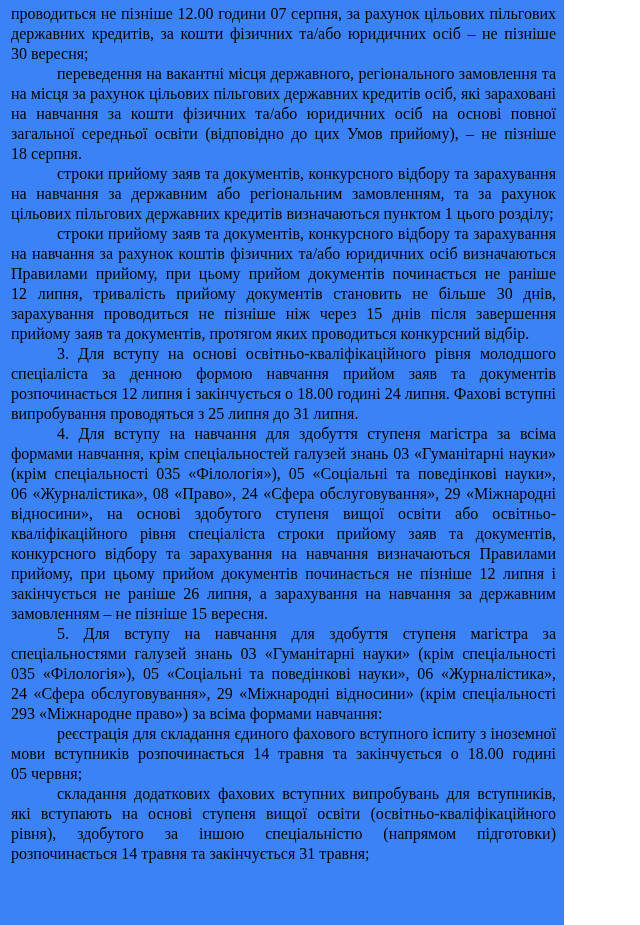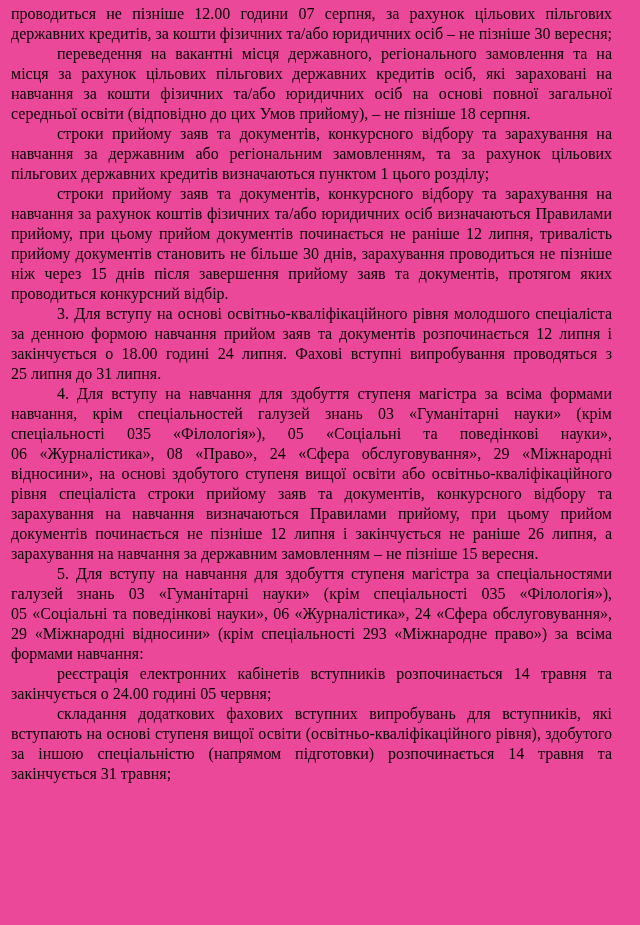--- a/index.html
+++ b/index.html
@@ -1,25 +1,25 @@
 <!DOCTYPE html>
 <html><head>
 <meta charset="utf-8">
 <style>
   html, body {
     margin: 0;
     padding: 0;
     background: #ffffff;
   }
   .page {
-    width: 640px;
+    width: 564px;
     height: 925px;
     box-sizing: border-box;
-    padding: 4px 28px 0 11px;
-    background: #ec4899;
+    padding: 4px 8px 0 11px;
+    background: #3b82f6;
     color: #000000;
     font-family: "Liberation Serif", "DejaVu Serif", serif;
     font-size: 16px;
     line-height: 20px;
     text-align: justify;
     overflow: hidden;
   }
   .page p {
     margin: 0;
     padding: 0;
@@ -33,15 +33,15 @@
 <body>
 
 <div class="page">
   <p class="no-indent">проводиться не пізніше 12.00 години 07&nbsp;серпня, за рахунок цільових пільгових державних кредитів, за кошти фізичних та/або юридичних осіб – не пізніше 30&nbsp;вересня;</p>
   <p>переведення на вакантні місця державного, регіонального замовлення та на місця за рахунок цільових пільгових державних кредитів осіб, які зараховані на навчання за кошти фізичних та/або юридичних осіб на основі повної загальної середньої освіти (відповідно до цих Умов прийому), – не пізніше 18&nbsp;серпня.</p>
   <p>строки прийому заяв та документів, конкурсного відбору та зарахування на навчання за державним або регіональним замовленням, та за рахунок цільових пільгових державних кредитів визначаються пунктом 1 цього розділу;</p>
   <p>строки прийому заяв та документів, конкурсного відбору та зарахування на навчання за рахунок коштів фізичних та/або юридичних осіб визначаються Правилами прийому, при цьому прийом документів починається не раніше 12&nbsp;липня, тривалість прийому документів становить не більше 30&nbsp;днів, зарахування проводиться не пізніше ніж через 15&nbsp;днів після завершення прийому заяв та документів, протягом яких проводиться конкурсний відбір.</p>
   <p>3.&nbsp;Для вступу на основі освітньо-кваліфікаційного рівня молодшого спеціаліста за денною формою навчання прийом заяв та документів розпочинається 12&nbsp;липня і закінчується о 18.00 годині 24&nbsp;липня. Фахові вступні випробування проводяться з 25&nbsp;липня до 31&nbsp;липня.</p>
   <p>4.&nbsp;Для вступу на навчання для здобуття ступеня магістра за всіма формами навчання, крім спеціальностей галузей знань 03&nbsp;«Гуманітарні науки» (крім спеціальності 035&nbsp;«Філологія»), 05&nbsp;«Соціальні та поведінкові науки», 06&nbsp;«Журналістика», 08&nbsp;«Право», 24&nbsp;«Сфера обслуговування», 29&nbsp;«Міжнародні відносини», на основі здобутого ступеня вищої освіти або освітньо-кваліфікаційного рівня спеціаліста строки прийому заяв та документів, конкурсного відбору та зарахування на навчання визначаються Правилами прийому, при цьому прийом документів починається не пізніше 12&nbsp;липня і закінчується не раніше 26&nbsp;липня, а зарахування на навчання за державним замовленням – не пізніше 15&nbsp;вересня.</p>
   <p>5.&nbsp;Для вступу на навчання для здобуття ступеня магістра за спеціальностями галузей знань 03&nbsp;«Гуманітарні науки» (крім спеціальності 035&nbsp;«Філологія»), 05&nbsp;«Соціальні та поведінкові науки», 06&nbsp;«Журналістика», 24&nbsp;«Сфера обслуговування», 29&nbsp;«Міжнародні відносини» (крім спеціальності 293&nbsp;«Міжнародне право») за всіма формами навчання:</p>
-  <p>реєстрація електронних кабінетів вступників розпочинається 14&nbsp;травня та закінчується о 24.00 годині 05&nbsp;червня;</p>
+  <p>реєстрація для складання єдиного фахового вступного іспиту з іноземної мови вступників розпочинається 14&nbsp;травня та закінчується о 18.00 годині 05&nbsp;червня;</p>
   <p>складання додаткових фахових вступних випробувань для вступників, які вступають на основі ступеня вищої освіти (освітньо-кваліфікаційного рівня), здобутого за іншою спеціальністю (напрямом підготовки) розпочинається 14&nbsp;травня та закінчується 31&nbsp;травня;</p>
 </div>
 
 </body></html>

